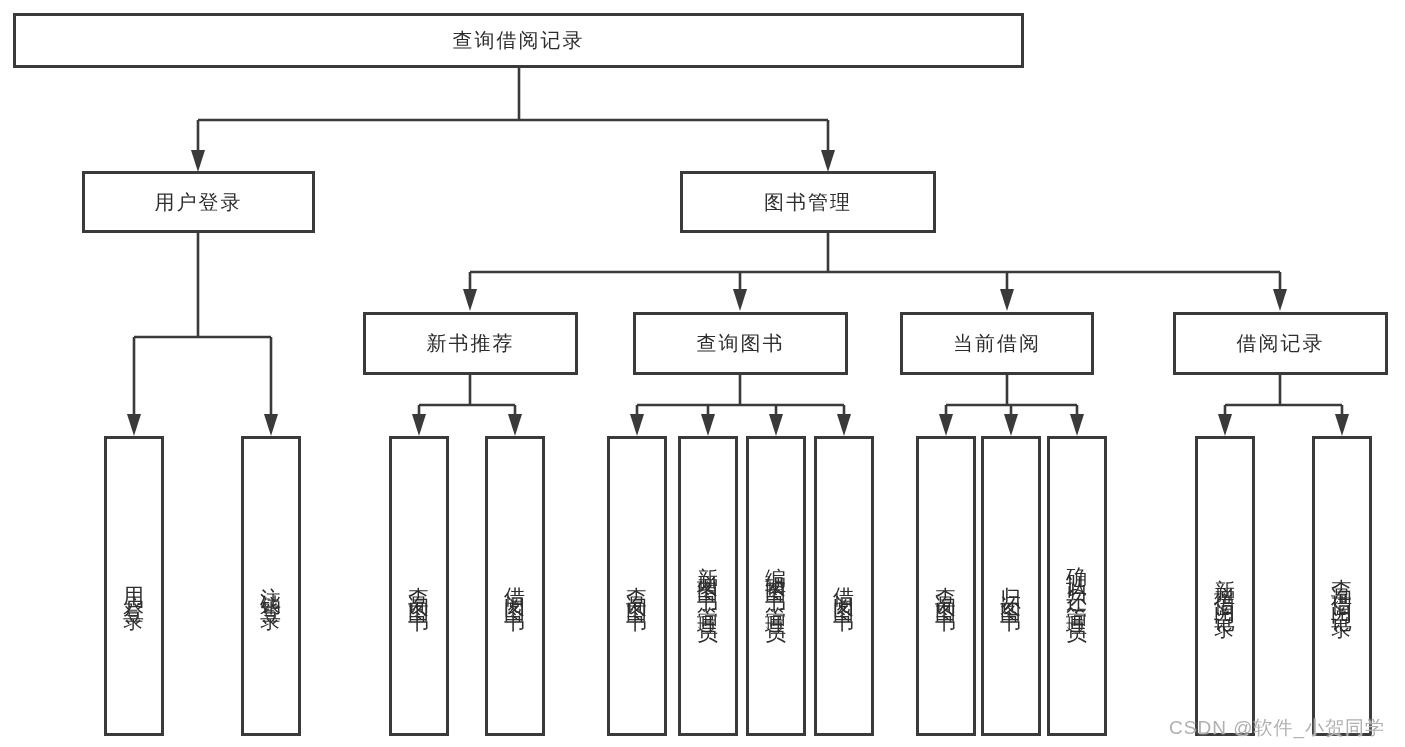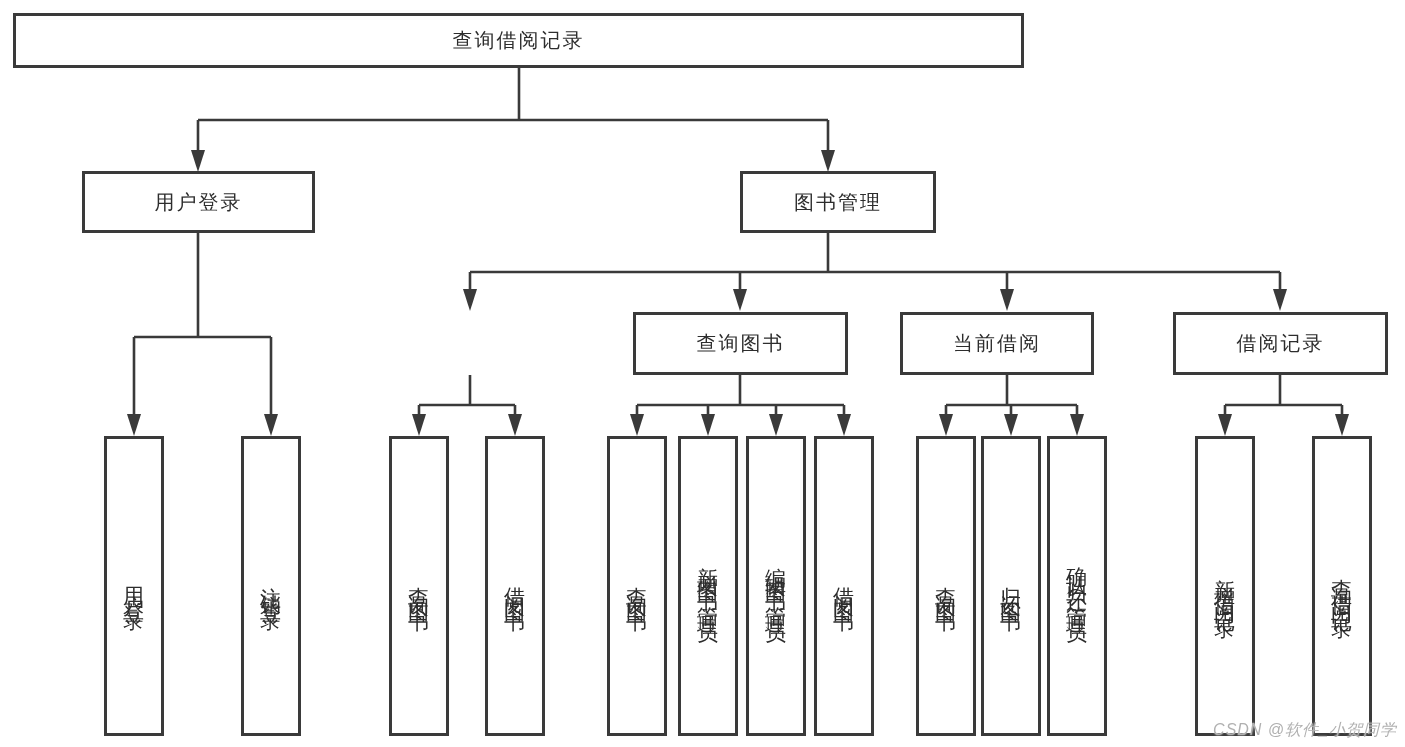--- a/index.html
+++ b/index.html
@@ -28,27 +28,26 @@
   .h-node { font-size: 20px; letter-spacing: 2px; }
   .root-node { font-size: 20px; letter-spacing: 2px; }
   .v-node {
     writing-mode: vertical-rl;
     font-size: 21px;
     letter-spacing: 8px;
     line-height: 1;
   }
   .watermark {
     position: absolute;
-    right: 8px; bottom: 6px;
-    font-size: 16px;
+    right: 20px; bottom: 6px;
+    font-size: 19px;
     letter-spacing: 1px;
     color: var(--watermark, #b0b0b0);
     text-shadow: 0 0 2px #ffffff;
     white-space: nowrap;
-    font-style: italic;
   }
 </style>
 </head>
 <body>
 
 <div class="canvas">
 
   <svg class="connectors" width="1405" height="747" aria-hidden="true">
 
     <path d="M519 68 V120 M198 120 H828 M198 120 V152 M828 120 V152"></path>
@@ -81,22 +80,23 @@
     <polygon points="1070,414 1084,414 1077,436"></polygon>
 
     <path d="M1280 375 V405 M1225 405 H1342 M1225 405 V416 M1342 405 V416"></path>
     <polygon points="1218,414 1232,414 1225,436"></polygon>
     <polygon points="1335,414 1349,414 1342,436"></polygon>
   </svg>
 
   <div class="node root-node" style="left:13px; top:13px; width:1011px; height:55px;">查询借阅记录</div>
 
   <div class="node h-node" style="left:82px; top:171px; width:233px; height:62px;">用户登录</div>
-  <div class="node h-node" style="left:740px; top:171px; width:196px; height:62px;">图书管理</div>
+  <div class="node h-node" style="left:680px; top:171px; width:256px; height:62px;">图书管理</div>
 
+  <div class="node h-node" style="left:363px; top:312px; width:215px; height:63px;">新书推荐</div>
   <div class="node h-node" style="left:633px; top:312px; width:215px; height:63px;">查询图书</div>
   <div class="node h-node" style="left:900px; top:312px; width:194px; height:63px;">当前借阅</div>
   <div class="node h-node" style="left:1173px; top:312px; width:215px; height:63px;">借阅记录</div>
 
   <div class="node v-node" style="left:104px; top:436px; width:60px; height:300px;">用户登录</div>
   <div class="node v-node" style="left:241px; top:436px; width:60px; height:300px;">注销登录</div>
 
   <div class="node v-node" style="left:389px; top:436px; width:60px; height:300px;">查询图书</div>
   <div class="node v-node" style="left:485px; top:436px; width:60px; height:300px;">借阅图书</div>
 

